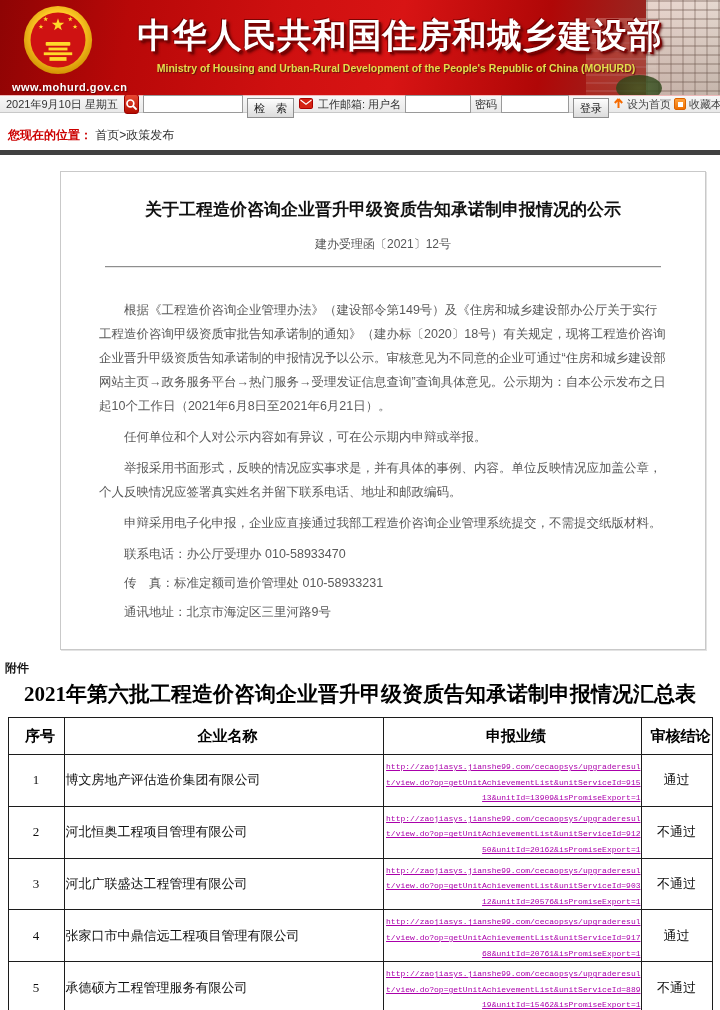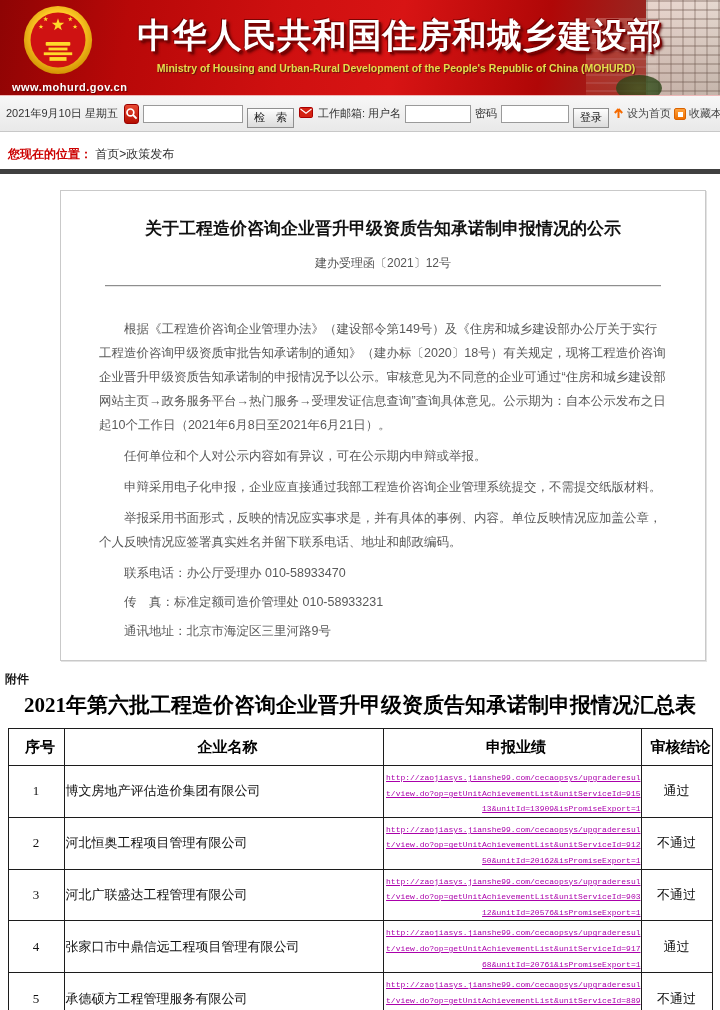--- a/index.html
+++ b/index.html
@@ -22,21 +22,21 @@
   .emblem-wrap { position:absolute; left:12px; top:4px; width:92px; text-align:center; }
   .site-url { color:#fff; font-weight:bold; font-size:11px; letter-spacing:.5px; margin-top:1px;
     text-shadow:1px 1px 1px #600; }
   .banner-title { position:absolute; left:120px; top:13px; width:560px; text-align:center;
     color:#fff; font-weight:bold; font-size:34px; letter-spacing:1px; white-space:nowrap;
     text-shadow:2px 2px 0 #7a0303, -1px -1px 0 #7a0303, 3px 3px 3px #500; }
   .banner-sub { position:absolute; left:116px; top:62px; width:560px; text-align:center;
     color:#e4de4c; font-weight:bold; font-size:10.5px; text-shadow:1px 1px 1px #611; white-space:nowrap; }
 
   
-  .navbar { display:flex; align-items:center; gap:4px; height:37px; padding:0 6px;
+  .navbar { display:flex; align-items:center; gap:4px; height:18px; padding:0 6px;
     background:linear-gradient(#f7f7f7,#e9e9e9); border-top:1px solid #eeb8b8; border-bottom:1px solid #c8c8c8;
     font-size:11px; color:#333; white-space:nowrap; }
   .nav-date { margin-right:2px; }
   .icon-btn { display:inline-flex; align-items:center; justify-content:center; width:20px; height:20px;
     border-radius:3px; background:linear-gradient(#e84a33,#b50d00); border:1px solid #900; cursor:pointer; }
   .navbar input { height:18px; border:1px solid #9a9a9a; background:#fff; font-size:11px; padding:0 3px; }
   .inp-search { width:100px; } .inp-user { width:66px; } .inp-pass { width:68px; }
   .nav-btn { height:20px; padding:0 6px; font-size:11px; color:#222; cursor:pointer;
     background:linear-gradient(#fdfdfd,#dcdcdc); border:1px solid #8f8f8f;margin-top:8px; }
   .mail-ico { display:inline-block; margin:0 1px; }
@@ -46,21 +46,21 @@
     background:linear-gradient(#ffa13c,#f07000); border:1px solid #d96200; position:relative; }
   .fav-ico::after { content:""; position:absolute; left:3px; top:3px; width:5px; height:5px; background:#fff; }
 
   
   .breadcrumb { padding:14px 8px 6px; font-size:12px; color:#333; border-bottom:5px solid #404040; }
   .crumb-label { color:var(--accent,#c00); font-weight:bold; }
   .crumb-path { color:#333; text-decoration:none; cursor:pointer; }
 
   
   .doc-box { margin:16px 14px 0 60px; width:646px; background:#fff;
-    border:1px solid #c9c9c9; box-shadow:1px 1px 0 #e3e3e3; padding:26px 38px 12px; }
+    border:1px solid #c9c9c9; box-shadow:1px 1px 0 #e3e3e3; padding:26px 38px 20px; }
   .doc-title { text-align:center; font-size:17px; font-weight:bold; color:#111; }
   .doc-number { text-align:center; font-size:12px; color:#555; margin-top:15px; }
   .doc-divider { margin:13px 6px 0; border-top:1px solid #8e8e8e; border-bottom:1px solid #e6e6e6; height:2px; }
   .doc-body { margin-top:30px; }
   .doc-body p { font-size:12.5px; color:#595959; line-height:1.92; text-indent:2em; margin-bottom:7px; }
   .doc-body p.contact { margin-bottom:5px; }
 
   
   .attach-label { margin:10px 0 0 5px; font-size:12px; font-weight:bold; color:#1a1a1a; }
   .table-title { text-align:center; font-family:"Liberation Serif", serif; font-weight:bold;
@@ -151,22 +151,22 @@
   <a class="crumb-path">首页&gt;政策发布</a>
 </div>
 
 <div class="doc-box">
   <div class="doc-title">关于工程造价咨询企业晋升甲级资质告知承诺制申报情况的公示</div>
   <div class="doc-number">建办受理函〔2021〕12号</div>
   <div class="doc-divider"></div>
   <div class="doc-body">
     <p>根据《工程造价咨询企业管理办法》（建设部令第149号）及《住房和城乡建设部办公厅关于实行工程造价咨询甲级资质审批告知承诺制的通知》（建办标〔2020〕18号）有关规定，现将工程造价咨询企业晋升甲级资质告知承诺制的申报情况予以公示。审核意见为不同意的企业可通过“住房和城乡建设部网站主页→政务服务平台→热门服务→受理发证信息查询”查询具体意见。公示期为：自本公示发布之日起10个工作日（2021年6月8日至2021年6月21日）。</p>
     <p>任何单位和个人对公示内容如有异议，可在公示期内申辩或举报。</p>
+    <p>举报采用书面形式，反映的情况应实事求是，并有具体的事例、内容。单位反映情况应加盖公章，个人反映情况应签署真实姓名并留下联系电话、地址和邮政编码。</p>
     <p>申辩采用电子化申报，企业应直接通过我部工程造价咨询企业管理系统提交，不需提交纸版材料。</p>
-    <p>举报采用书面形式，反映的情况应实事求是，并有具体的事例、内容。单位反映情况应加盖公章，个人反映情况应签署真实姓名并留下联系电话、地址和邮政编码。</p>
     <p class="contact">联系电话：办公厅受理办  010-58933470</p>
     <p class="contact">传　真：标准定额司造价管理处  010-58933231</p>
     <p class="contact">通讯地址：北京市海淀区三里河路9号</p>
   </div>
 </div>
 
 <div class="attach-label">附件</div>
 <div class="table-title">2021年第六批工程造价咨询企业晋升甲级资质告知承诺制申报情况汇总表</div>
 
 <table class="results">

